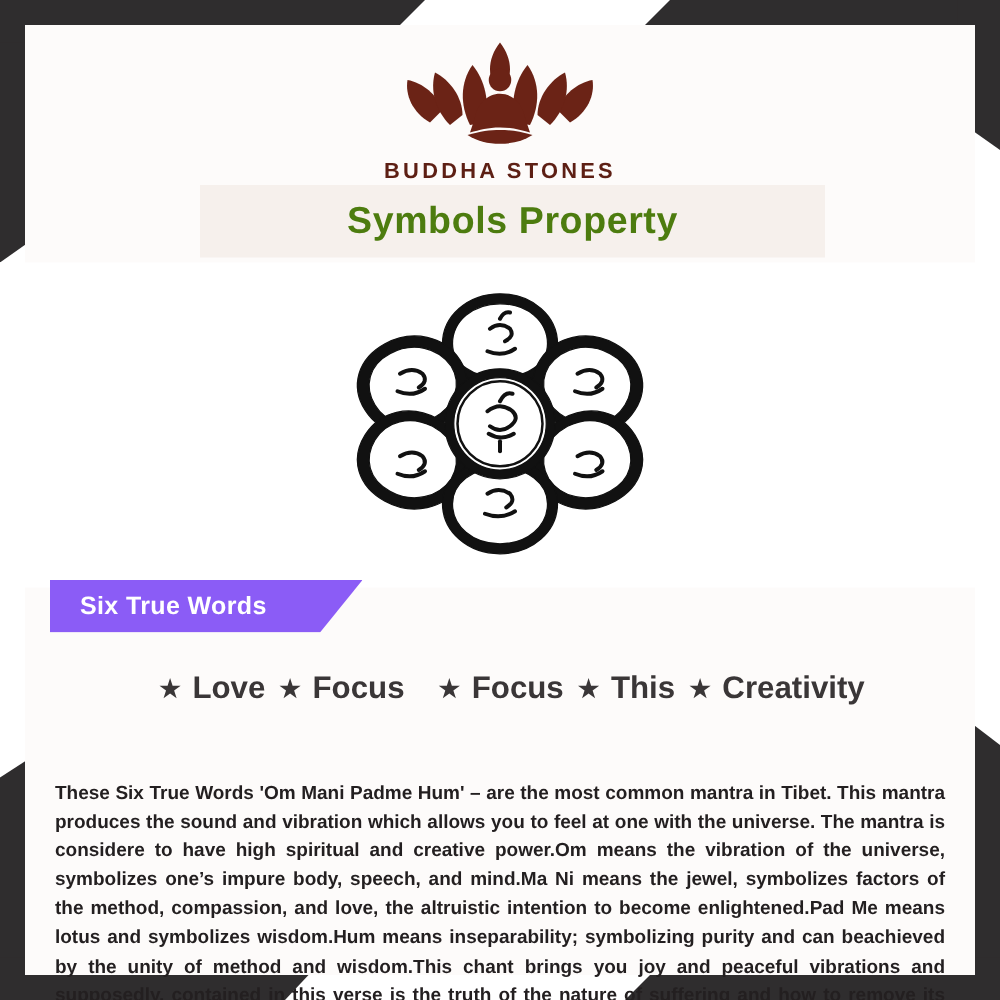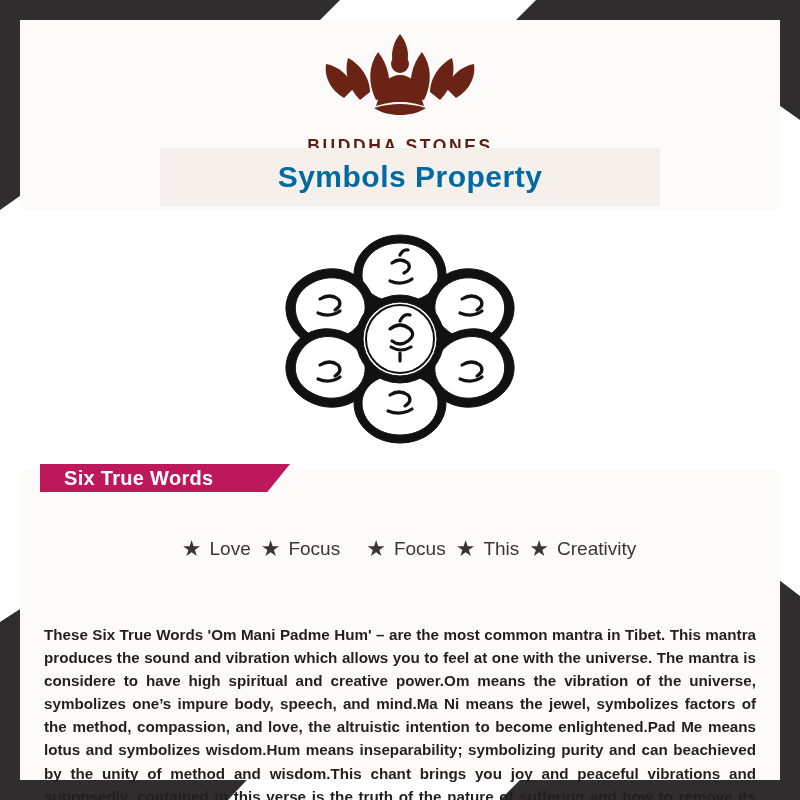--- a/index.html
+++ b/index.html
@@ -80,21 +80,21 @@
     left: 0; right: 0;
     top: 8px;
     text-align: center;
   }
   .logo-mark {
     width: 180px;
     height: 92px;
     margin: 0 auto;
   }
   .brand-name {
-    margin-top: 16px;
+    margin-top: 6px;
     font-size: 17.5px;
     letter-spacing: 2.6px;
     font-weight: bold;
     color: #5d1f14;
     font-family: "Liberation Sans", sans-serif;
   }
 
   
   .title-banner {
     position: absolute;
@@ -103,21 +103,21 @@
     width: 500px;
     height: 58px;
     background: #f6f0ec;
     display: flex;
     align-items: center;
     justify-content: center;
   }
   .title-banner .title-text {
     font-size: 30px;
     font-weight: bold;
-    color: #0369a1;
+    color: #4d7c0f;
     letter-spacing: 0.5px;
   }
 
   
   .symbol-area {
     position: absolute;
     left: 0; right: 0;
     top: 190px;
     height: 260px;
     background: #ffffff;
@@ -125,22 +125,22 @@
     align-items: center;
     justify-content: center;
   }
 
   
   .section-tag {
     position: absolute;
     left: 20px;
     top: 444px;
     width: 250px;
-    height: 28px;
-    background: #be185d;
+    height: 42px;
+    background: #8b5cf6;
     clip-path: polygon(0 0, 250px 0, 216px 42px, 0 42px);
     display: flex;
     align-items: center;
   }
   .section-tag .tag-text {
     color: #ffffff;
     font-size: 20px;
     font-weight: bold;
     padding-left: 24px;
     letter-spacing: 0.3px;
@@ -152,22 +152,22 @@
     left: 40px;
     right: 30px;
     top: 516px;
     display: flex;
     align-items: center;
     justify-content: center;
     gap: 2px;
     color: #3a3637;
   }
   .kw {
-    font-size: 19px;
-    font-weight: normal;
+    font-size: 25px;
+    font-weight: bold;
     white-space: nowrap;
   }
   .star {
     font-size: 22px;
     padding: 0 6px 0 8px;
     color: #3a3637;
   }
 
   
   .body-text {

